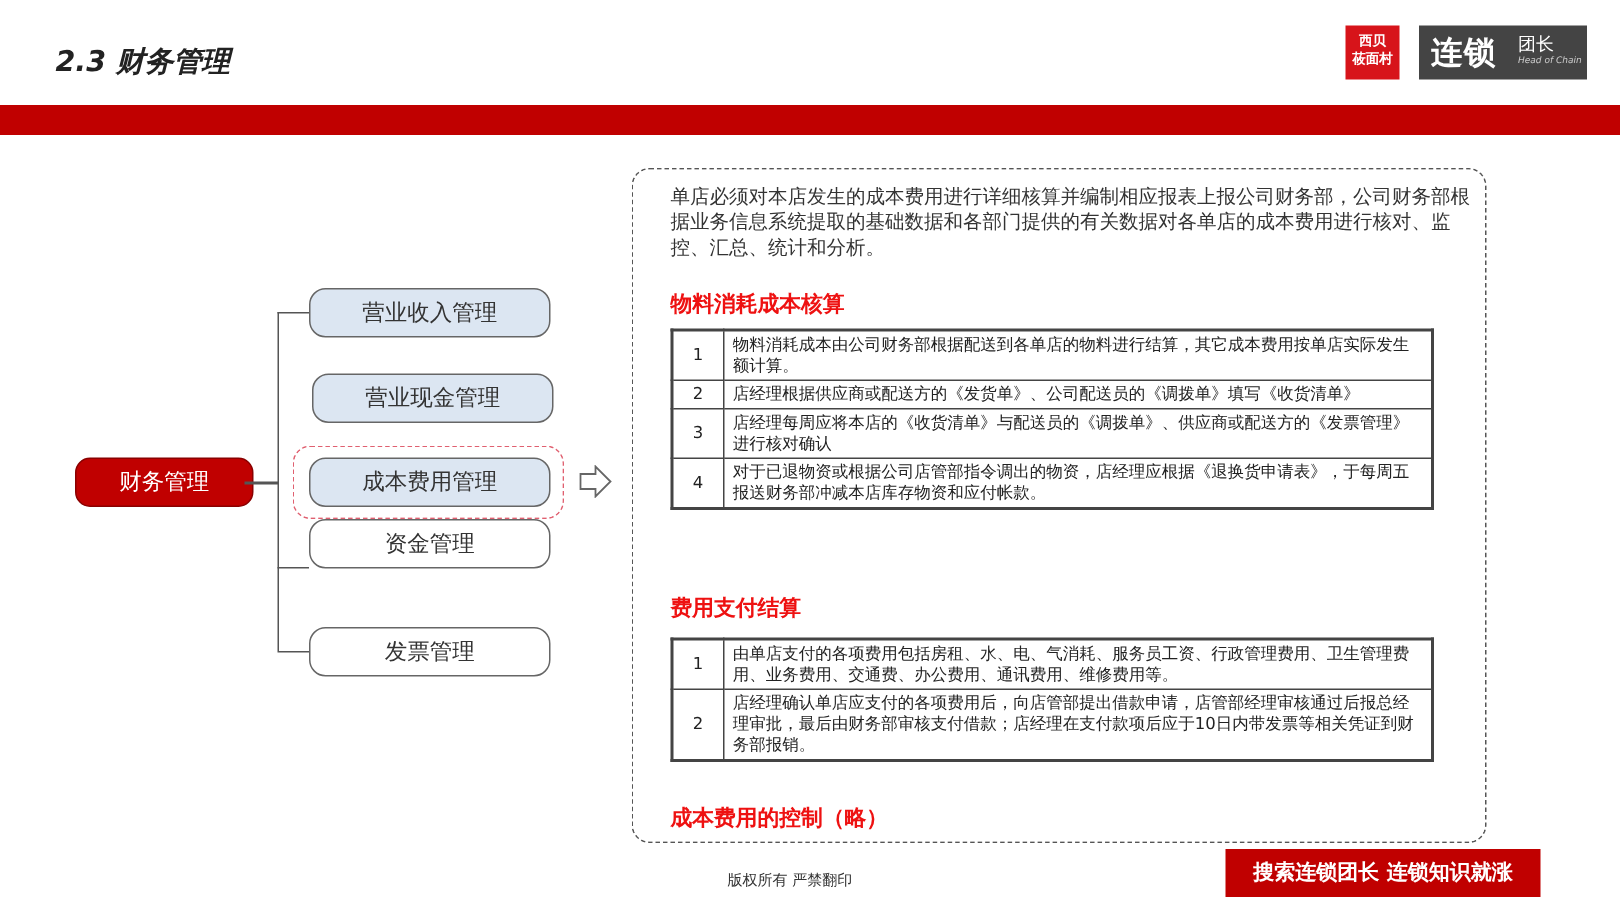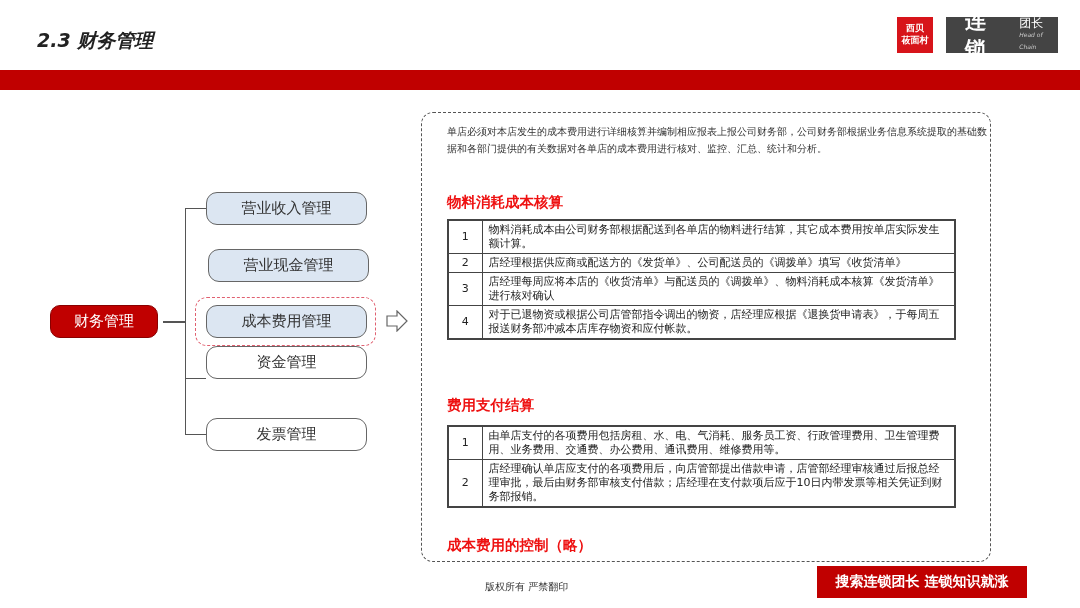--- a/index.html
+++ b/index.html
@@ -3,38 +3,38 @@
 <meta charset="utf-8">
 <style>
   * { box-sizing: border-box; margin: 0; padding: 0; }
   body { width: 1080px; height: 608px; background: #ffffff; position: relative; overflow: hidden;
          font-family: "DejaVu Sans", "Liberation Sans", sans-serif; color: #333; }
   .title { position: absolute; left: 37px; top: 28px; font-size: 19px; font-weight: bold; color: #222; font-style: italic; }
   .redbar { position: absolute; left: 0; top: 70px; width: 1080px; height: 20px; background: #c00000; }
   .logo-red { position: absolute; left: 897px; top: 17px; width: 36px; height: 36px; background: #d7141a; color: #fff;
               font-size: 9px; font-weight: bold; line-height: 12px; text-align: center; padding-top: 5px; }
   .logo-dark { position: absolute; left: 946px; top: 17px; width: 112px; height: 36px; background: #444; color: #fff;
-               display: flex; align-items: center; padding-left: 19px; }
+               display: flex; align-items: center; padding-left: 8px; }
   .logo-dark .big { font-size: 21px; font-weight: bold; letter-spacing: 1px; }
   .logo-dark .small { margin-left: 14px; display: flex; flex-direction: column; line-height: 12px; }
   .logo-dark .small .cn { font-size: 12px; }
   .logo-dark .small .en { font-size: 6px; font-style: italic; color: #ccc; }
 
-  .root { position: absolute; left: 50px; top: 305px; width: 108px; height: 33px; background: #c00000; border-radius: 10px;
+  .root { position: absolute; left: 50px; top: 305px; width: 119px; height: 33px; background: #c00000; border-radius: 10px;
           color: #fff; font-size: 15px; display: flex; align-items: center; justify-content: center; border: 1px solid #8a0000; }
   .line { position: absolute; background: #555; }
   .node { position: absolute; left: 206px; width: 161px; height: 33px; border-radius: 11px; border: 1px solid #666;
           font-size: 15px; display: flex; align-items: center; justify-content: center; color: #333; }
   .node.blue { background: #dce6f2; text-align: center; }
   .node.white { background: #ffffff; }
   .highlight { position: absolute; left: 195px; top: 297px; width: 181px; height: 49px; border: 1.5px dashed #e06070; border-radius: 12px; }
   .arrow { position: absolute; left: 386px; top: 310px; }
 
   .panel { position: absolute; left: 421px; top: 112px; width: 570px; height: 450px; border: 1px dashed #555; border-radius: 12px; }
-  .intro { position: absolute; left: 447px; top: 123px; width: 540px; font-size: 10px; line-height: 17px; color: #333; }
+  .intro { position: absolute; left: 447px; top: 123px; width: 540px; font-size: 13px; line-height: 17px; color: #333; }
   .sec { position: absolute; left: 447px; font-size: 14.5px; font-weight: bold; color: #ee1111; }
   table.t { position: absolute; left: 447px; width: 509px; border-collapse: collapse; font-size: 11px; color: #222; }
   table.t td { border: 1px solid #444; padding: 2px 6px; line-height: 14px; vertical-align: middle; }
   table.t td.num { width: 34px; text-align: center; }
   table.t { border: 2px solid #444; }
 
   .copyright { position: absolute; left: 485px; top: 580px; font-size: 10px; color: #333; }
   .banner { position: absolute; left: 817px; top: 566px; width: 210px; height: 32px; background: #c00000; color: #fff;
             font-size: 14px; font-weight: bold; display: flex; align-items: center; justify-content: center; }
 </style>
@@ -84,21 +84,21 @@
       <tr>
         <td class="num">1</td>
         <td>物料消耗成本由公司财务部根据配送到各单店的物料进行结算，其它成本费用按单店实际发生额计算。</td>
       </tr>
   <tr>
         <td class="num">2</td>
         <td>店经理根据供应商或配送方的《发货单》、公司配送员的《调拨单》填写《收货清单》</td>
       </tr>
   <tr>
         <td class="num">3</td>
-        <td>店经理每周应将本店的《收货清单》与配送员的《调拨单》、物料消耗成本核算《发货清单》进行核对确认</td>
+        <td>店经理每周应将本店的《收货清单》与配送员的《调拨单》、供应商或配送方的《发票管理》进行核对确认</td>
       </tr>
   <tr>
         <td class="num">4</td>
         <td>对于已退物资或根据公司店管部指令调出的物资，店经理应根据《退换货申请表》，于每周五报送财务部冲减本店库存物资和应付帐款。</td>
       </tr>
 </tbody>
   </table>
 
 <div class="sec" style="top:396px;">费用支付结算</div>
 <table class="t" style="top:425px;">

